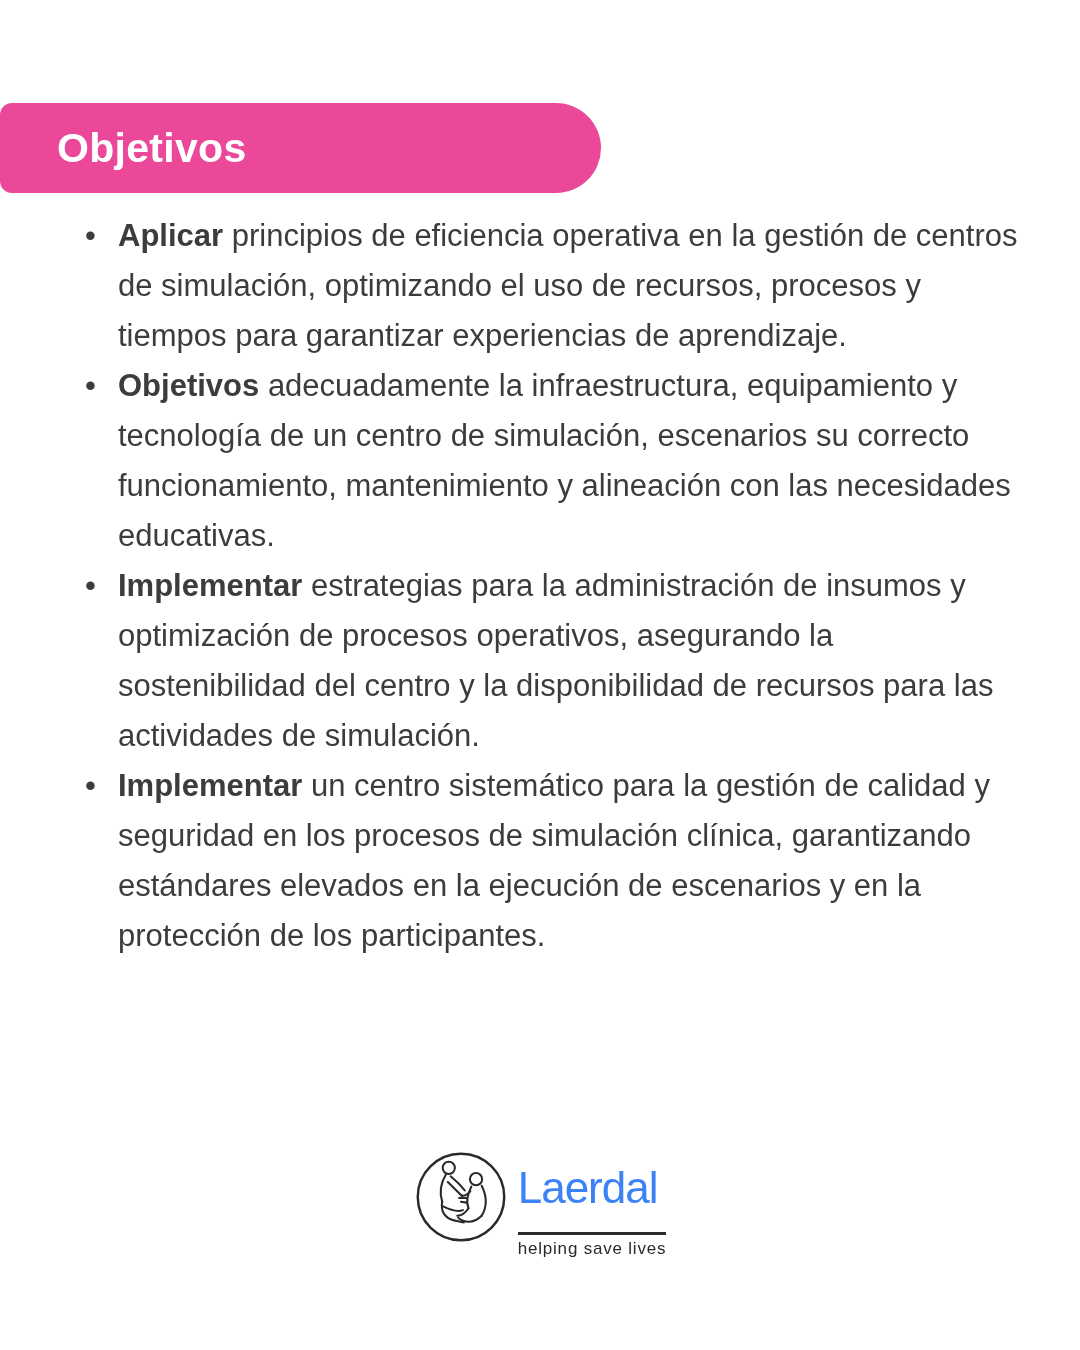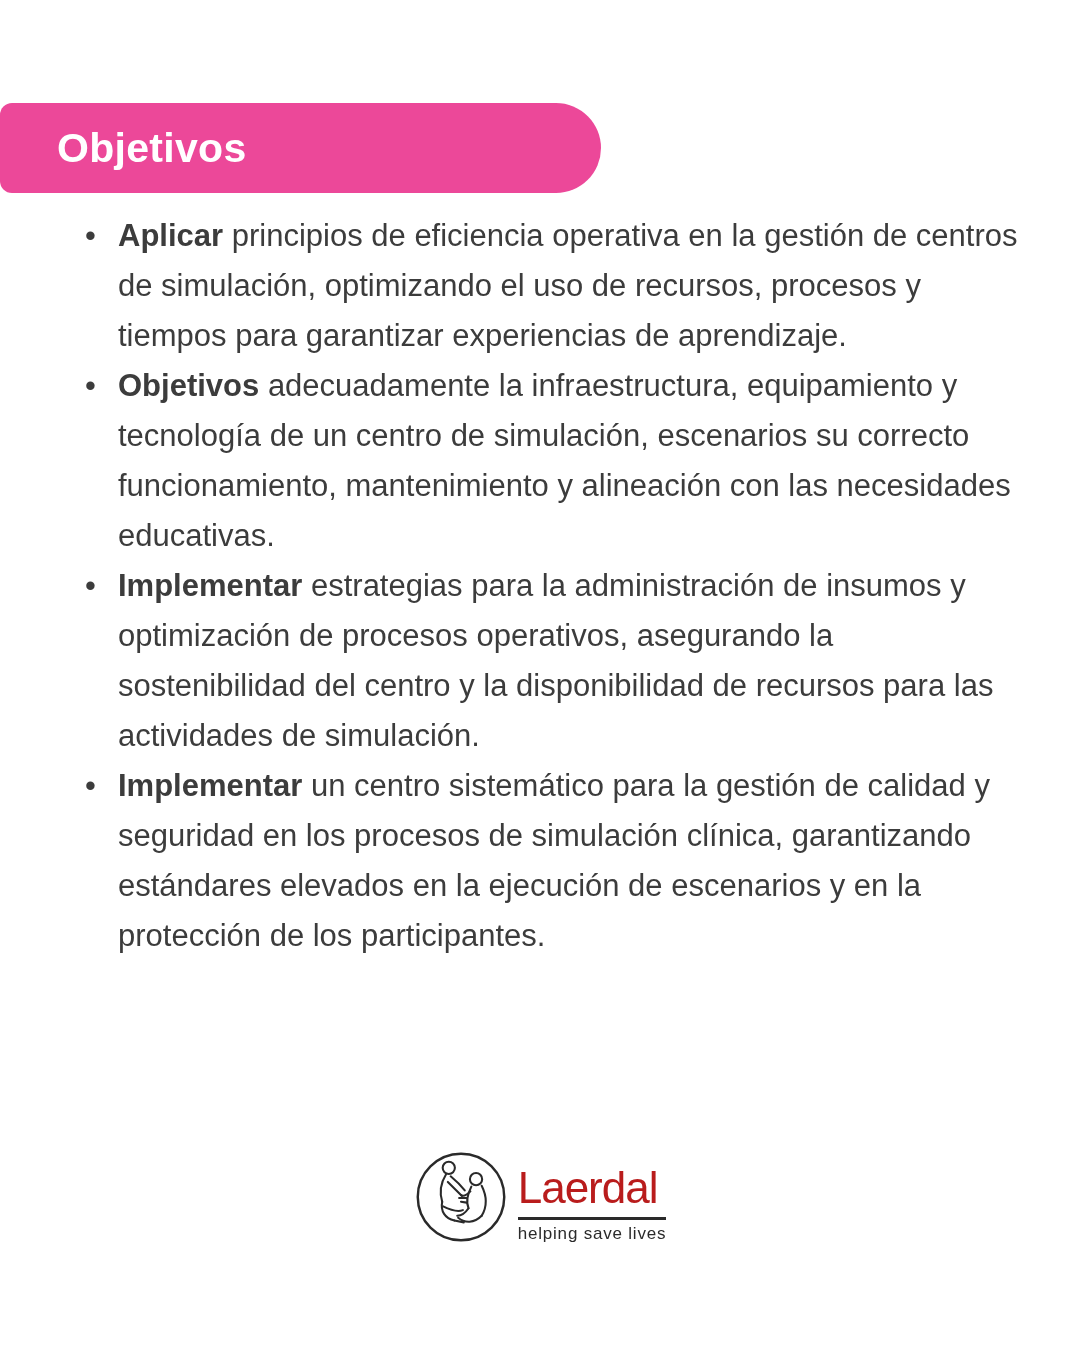--- a/index.html
+++ b/index.html
@@ -76,23 +76,23 @@
     height: 94px;
   }
   .wordmark-block {
     margin-top: 16px;
     display: flex;
     flex-direction: column;
   }
   .wordmark {
     font-size: 44px;
     line-height: 1;
-    color: #b91c1c;
+    color: #3b82f6;
     letter-spacing: -1px;
-    padding-bottom: 7px;
+    padding-bottom: 22px;
     border-bottom: 3px solid #2a2a2a;
   }
   .tagline {
     margin-top: 4px;
     font-size: 17px;
     color: #2a2a2a;
     text-align: center;
     letter-spacing: 0.8px;
   }
 </style>

